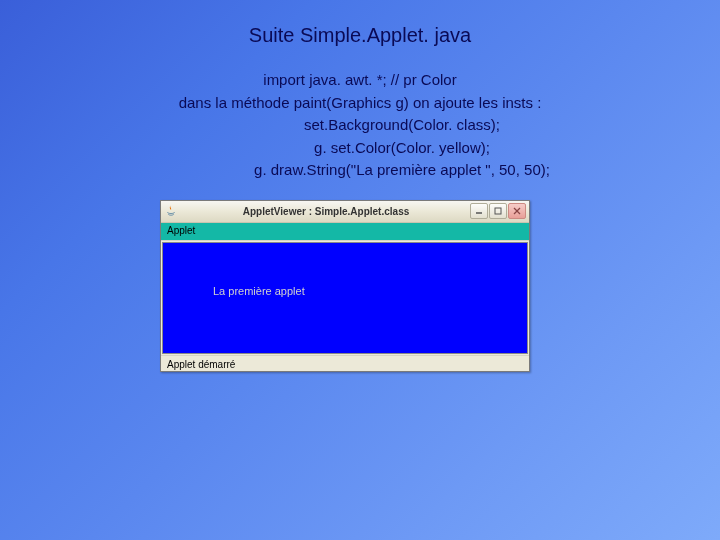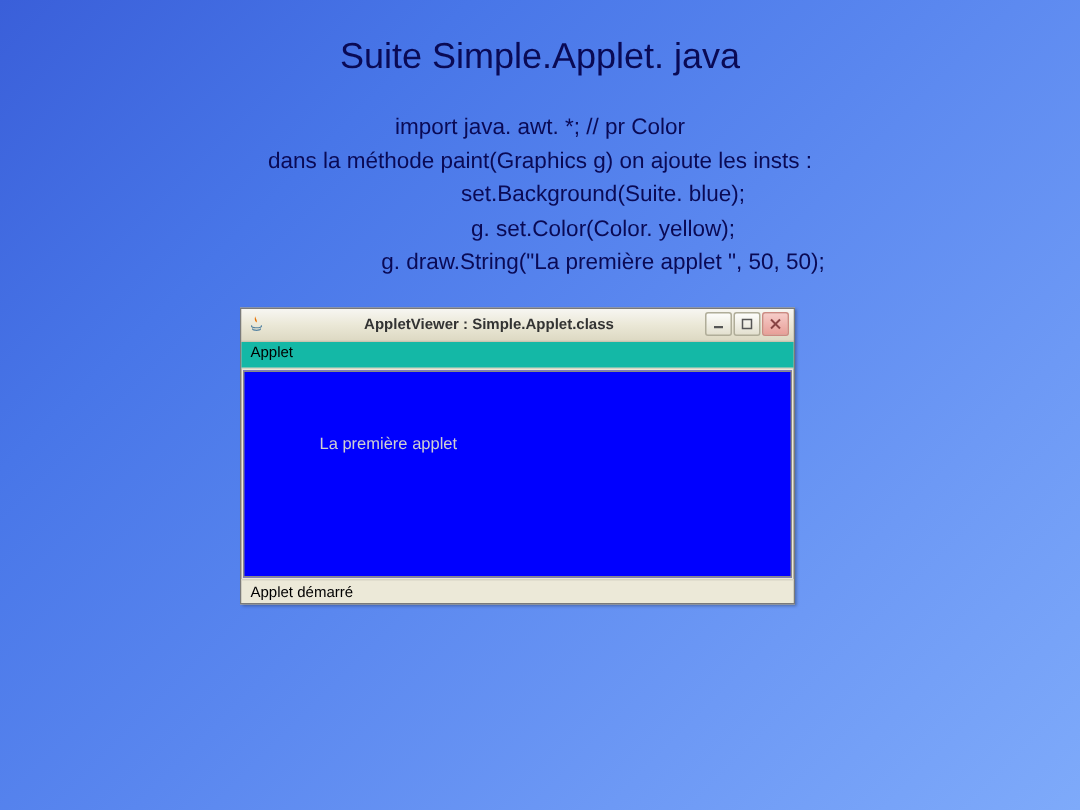--- a/index.html
+++ b/index.html
@@ -8,21 +8,21 @@
     height: 540px;
     background: linear-gradient(135deg, #3a5fd9 0%, #4876e8 25%, #5a87ef 50%, #6d99f5 75%, #7eaafa 100%);
     font-family: Verdana, Geneva, sans-serif;
     overflow: hidden;
   }
   .slide {
     padding: 18px 40px;
   }
   .title {
     text-align: center;
-    font-size: 24px;
+    font-size: 20px;
     color: #0a0a55;
     font-weight: normal;
     margin-bottom: 22px;
     margin-top: 6px;
   }
   .body-text {
     font-size: 15px;
     color: #0a0a55;
     line-height: 1.5;
     text-align: center;
@@ -85,21 +85,21 @@
   }
   .menubar {
     height: 18px;
     background: #14b8a6;
     padding: 2px 6px;
     font-size: 10px;
     color: #000;
     border-bottom: 1px solid #d6d3c3;
   }
   .canvas {
-    height: 138px;
+    height: 112px;
     background: #0000ff;
     position: relative;
     border: 1px solid #888;
     margin: 1px;
   }
   .canvas-text {
     position: absolute;
     left: 50px;
     top: 42px;
     font-size: 11px;
@@ -117,21 +117,21 @@
 </style>
 </head>
 <body>
 
 <div class="slide">
   <h1 class="title">Suite Simple.Applet. java</h1>
 
   <div class="body-text">
     <div class="line1">import java. awt. *; // pr Color</div>
     <div class="line2">dans la méthode paint(Graphics g) on ajoute les insts :</div>
-    <div class="indent">set.Background(Suite. blue);</div>
+    <div class="indent">set.Background(Color. class);</div>
     <div class="indent">g. set.Color(Color. yellow);</div>
     <div class="indent">g. draw.String("La première applet ", 50, 50);</div>
   </div>
 
   <div class="applet-window">
     <div class="titlebar">
       <span class="java-icon">
         <svg width="14" height="14" viewBox="0 0 14 14">
           <path d="M7 1 C5 3 8 4 7 6 C6 5 5 3 7 1" fill="#e76f00"></path>
           <path d="M4 8 C3 9 5 9.5 7 9.5 C9 9.5 11 9 10 8" stroke="#5382a1" stroke-width="0.8" fill="none"></path>

